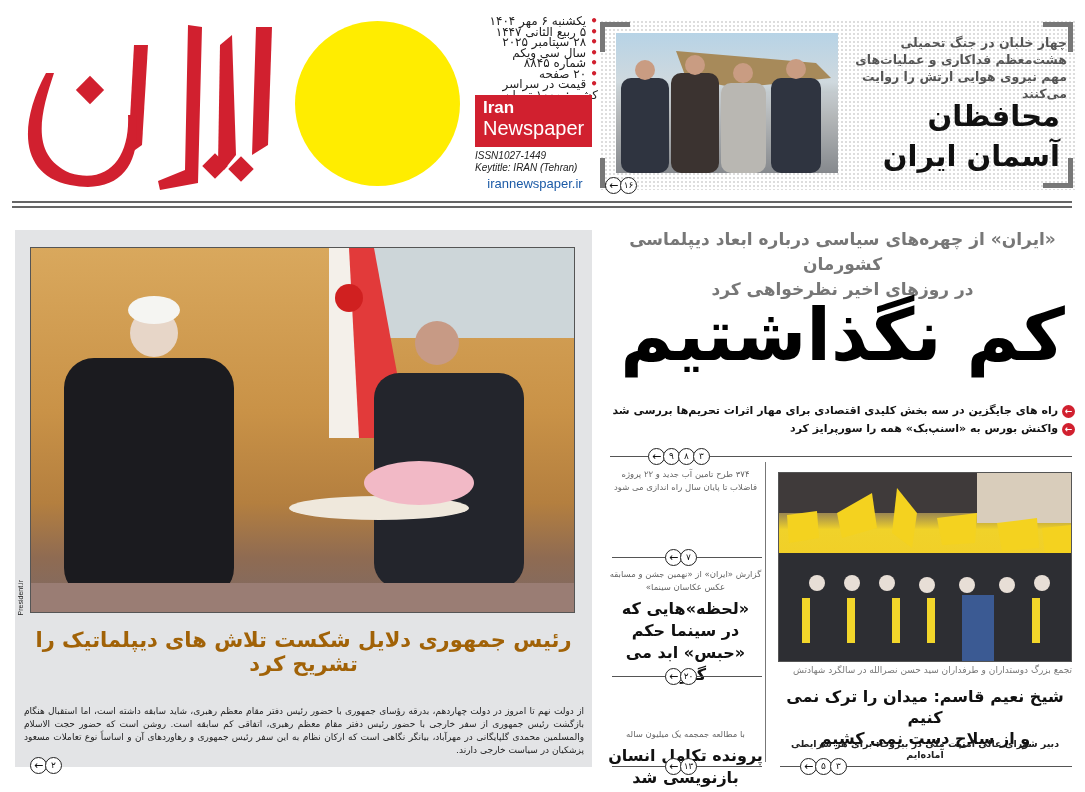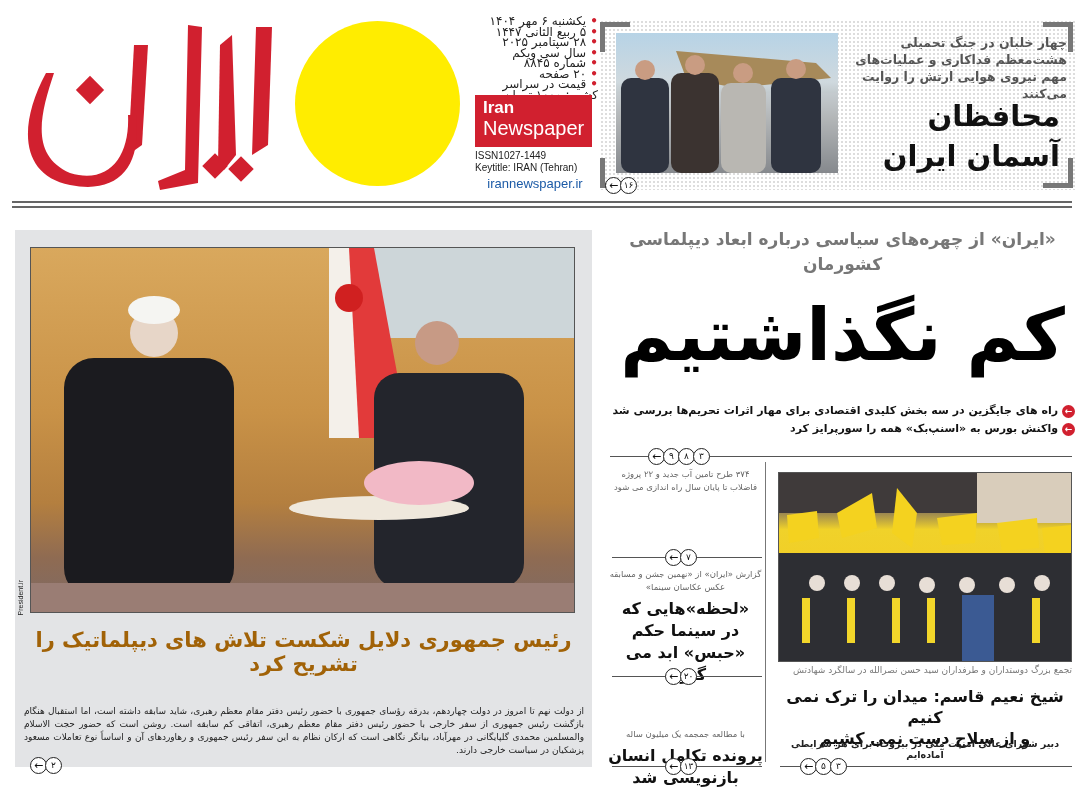--- a/index.html
+++ b/index.html
@@ -10,21 +10,21 @@
 
   
   .logo-text { left: 10px; top: 5px; width: 270px; height: 185px; }
   .sun { left: 295px; top: 21px; width: 165px; height: 165px; border-radius: 50%; background: #ffed00; }
   .meta-list { left: 470px; top: 16px; width: 128px; font-size: 12px; line-height: 10.5px; color: #222; text-align: right; direction: rtl; }
   .meta-list li { list-style: none; }
   .meta-list li::before { content: "• "; color: #d1202f; font-weight: bold; }
   .brand-box { left: 475px; top: 95px; width: 117px; height: 52px; background: #d1202f; color: #fff; direction: ltr; text-align: left; padding: 4px 8px; font-family: "Liberation Sans", sans-serif; }
   .brand-box .b1 { font-size: 17px; font-weight: bold; line-height: 18px; }
   .brand-box .b2 { font-size: 20px; line-height: 22px; }
-  .issn { left: 475px; top: 150px; width: 120px; direction: ltr; text-align: left; font-family: "Liberation Sans", sans-serif; font-size: 10px; line-height: 12px; color: #222; }
+  .issn { left: 475px; top: 150px; width: 120px; direction: ltr; text-align: left; font-family: "Liberation Sans", sans-serif; font-size: 10px; line-height: 12px; color: #222; font-style: italic; }
   .site { left: 475px; top: 176px; width: 120px; direction: ltr; text-align: center; font-family: "Liberation Sans", sans-serif; font-size: 13px; font-weight: normal; color: #1b5aa6; }
 
   
   .promo { left: 600px; top: 20px; width: 475px; height: 170px; background-color: #fff;
     background-image: radial-gradient(#ddd 1px, transparent 1px); background-size: 4px 4px; }
   .bracket { border-color: #777; border-style: solid; width: 30px; height: 30px; }
   .br-tl { left: 600px; top: 22px; border-width: 5px 0 0 5px; }
   .br-bl { left: 600px; top: 158px; border-width: 0 0 5px 5px; }
   .br-tr { left: 1043px; top: 22px; border-width: 5px 5px 0 0; }
   .br-br { left: 1043px; top: 158px; border-width: 0 5px 5px 0; }
@@ -166,20 +166,21 @@
 <div class="abs lead-sub">
 </div>
 <div class="abs lead-body">از دولت نهم تا امروز در دولت چهاردهم، بدرقه رؤسای جمهوری با حضور رئیس دفتر مقام معظم رهبری، شاید سابقه داشته است، اما استقبال هنگام بازگشت رئیس جمهوری از سفر خارجی با حضور رئیس دفتر مقام معظم رهبری، اتفاقی کم سابقه است. روشن است که حضور حجت الاسلام والمسلمین محمدی گلپایگانی در مهرآباد، بیانگر نگاهی است که ارکان نظام به این سفر رئیس جمهوری و رهاوردهای آن و اساساً نوع تعاملات مسعود پزشکیان در سیاست خارجی دارند.</div>
 <div class="abs ref" style="left:30px; top:757px;">
   <span class="arrow">←</span>
   <span>۲</span>
 </div>
 
 <div class="abs kicker-main">
   <div>«ایران» از چهره‌های سیاسی درباره ابعاد دیپلماسی کشورمان</div>
+  <div>در روزهای اخیر نظرخواهی کرد</div>
 </div>
 <div class="abs headline-main">کم نگذاشتیم</div>
 <ul class="abs bullets">
   <li>
     <span class="dot">←</span>
     <span>راه های جایگزین در سه بخش کلیدی اقتصادی برای مهار اثرات تحریم‌ها بررسی شد</span>
   </li>
   <li>
     <span class="dot">←</span>
     <span>واکنش بورس به «اسنپ‌بک» همه را سورپرایز کرد</span>

